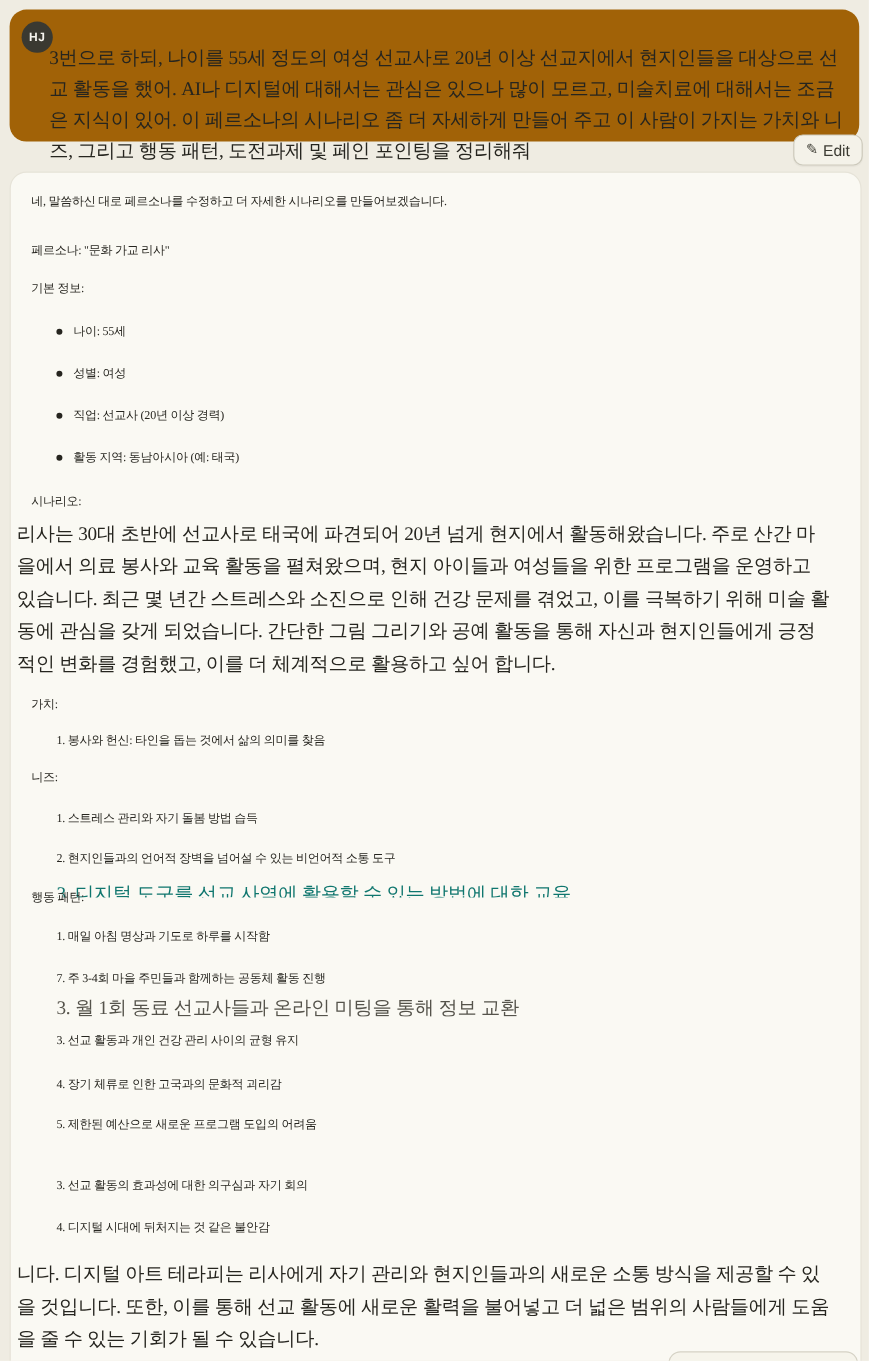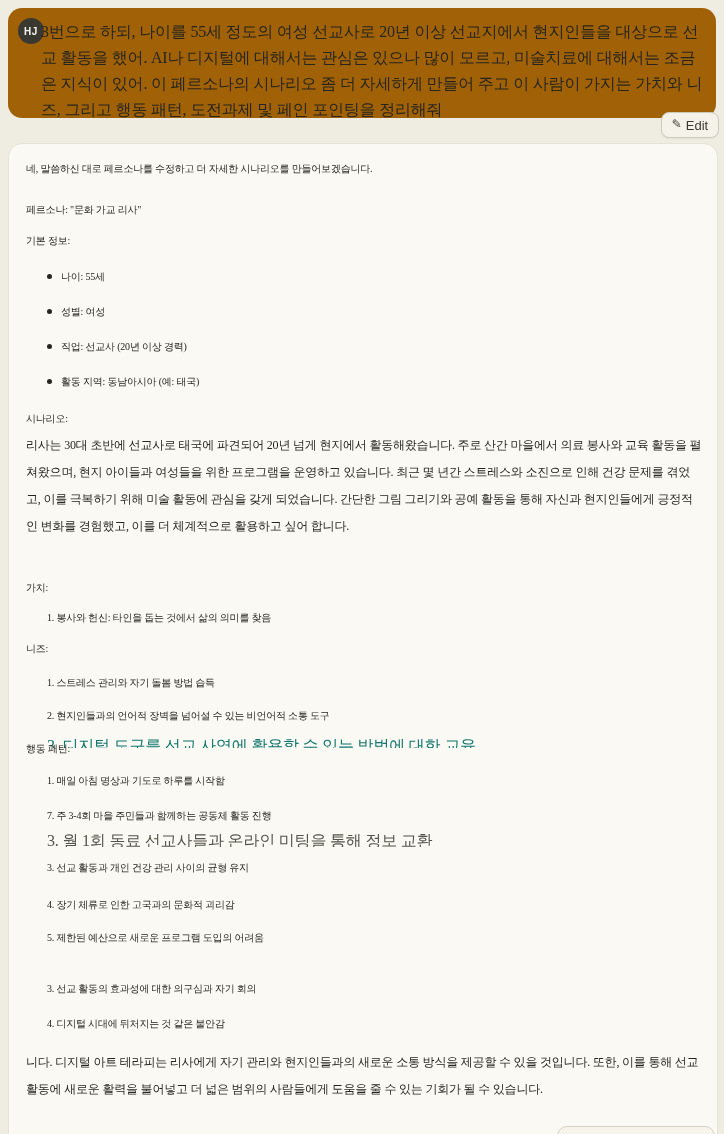--- a/index.html
+++ b/index.html
@@ -15,21 +15,21 @@
     background:#a16207;border-radius:14px;box-sizing:border-box;
   }
   .avatar{
     position:absolute;left:10px;top:10px;width:26px;height:26px;border-radius:50%;
     background:#3a3931;color:#f5f4ee;
     font-family:"Liberation Sans","DejaVu Sans",sans-serif;
     font-size:10px;font-weight:bold;letter-spacing:.5px;
     display:flex;align-items:center;justify-content:center;
   }
   .user-text{
-    position:absolute;left:33px;top:11px;width:668px;
+    position:absolute;left:33px;top:28px;width:668px;
     font-size:16px;line-height:26px;letter-spacing:-0.2px;
   }
   .edit-button{
     position:absolute;left:661px;top:112px;width:58px;height:26px;
     background:#f4f2e9;border:1px solid #cdcabc;border-radius:8px;
     box-sizing:border-box;display:flex;align-items:center;justify-content:center;gap:4px;
     font-family:"Liberation Sans","DejaVu Sans",sans-serif;
     font-size:13px;color:#3c3b33;z-index:5;
     box-shadow:0 1px 1px rgba(0,0,0,.04);
   }
@@ -42,22 +42,22 @@
   }
   .line{position:absolute;white-space:nowrap;font-size:10px;line-height:22px;letter-spacing:-0.2px;}
   .head{left:17px;}
   .item{left:38px;}
   .bullet{left:52px;}
   .bullet::before{
     content:"";position:absolute;left:-14px;top:8px;width:5px;height:5px;border-radius:50%;
     background:#26251f;
   }
   .para{
-    position:absolute;left:17px;width:678px;
-    font-size:12px;line-height:27px;letter-spacing:-0.2px;white-space:normal;
+    position:absolute;left:5px;width:678px;
+    font-size:16px;line-height:27px;letter-spacing:-0.2px;white-space:normal;
   }
   
   .clip{
     position:absolute;left:38px;width:630px;overflow:hidden;white-space:nowrap;
     font-size:16px;letter-spacing:-0.2px;
   }
   .clip > span{display:block;line-height:19px;}
   .clip-a{height:13px;color:#8f8c81;}
   .clip-b{height:12px;color:#0f766e;}
   .clip-c{height:14px;color:#55534b;}

